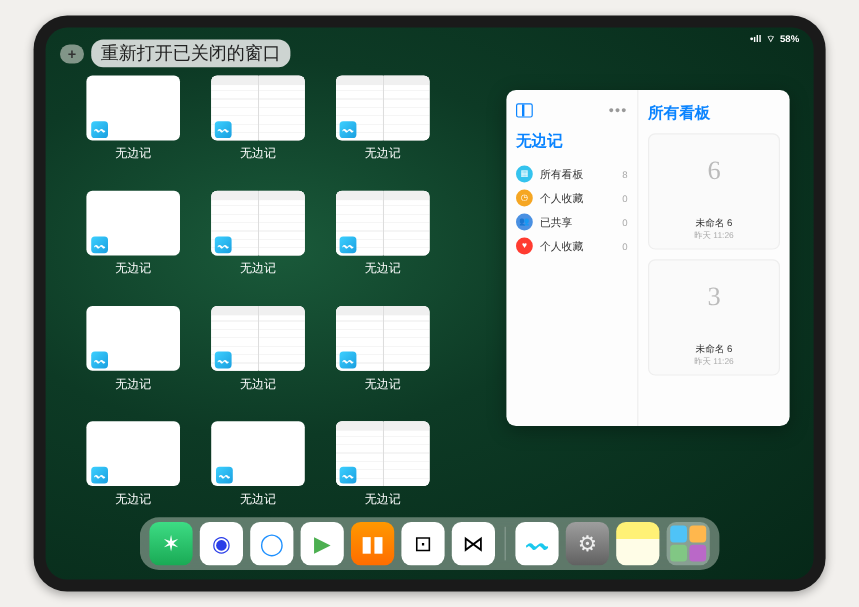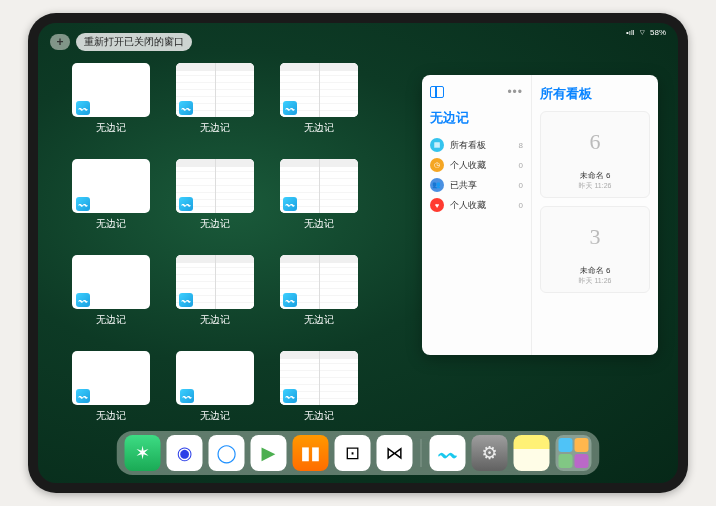--- a/index.html
+++ b/index.html
@@ -31,20 +31,21 @@
     }
     .status-bar {
       position: absolute;
       top: 4px;
       right: 12px;
       display: flex;
       gap: 4px;
       align-items: center;
       color: #fff;
       font-size: 8px;
+      font-weight: bold;
     }
     .top-controls {
       position: absolute;
       top: 10px;
       left: 12px;
       display: flex;
       gap: 6px;
       align-items: center;
     }
     .add-btn {
@@ -56,21 +57,21 @@
       align-items: center;
       justify-content: center;
       font-size: 12px;
       color: #333;
       font-weight: bold;
     }
     .reopen-pill {
       background: rgba(240,240,240,0.85);
       border-radius: 10px;
       padding: 2px 8px;
-      font-size: 10px;
+      font-size: 15px;
       color: #222;
     }
     .windows-grid {
       position: absolute;
       top: 40px;
       left: 26px;
       display: grid;
       grid-template-columns: repeat(3, 94px);
       gap: 24px 10px;
     }
@@ -209,21 +210,21 @@
       display: flex;
       align-items: center;
       justify-content: center;
       font-size: 22px;
       color: #bbb;
       font-family: cursive;
     }
     .board-name {
       font-size: 8px;
       color: #333;
-      margin-top: 4px;
+      margin-top: 14px;
     }
     .board-date {
       font-size: 7px;
       color: #aaa;
     }
     .dock {
       position: absolute;
       bottom: 8px;
       left: 50%;
       transform: translateX(-50%);

